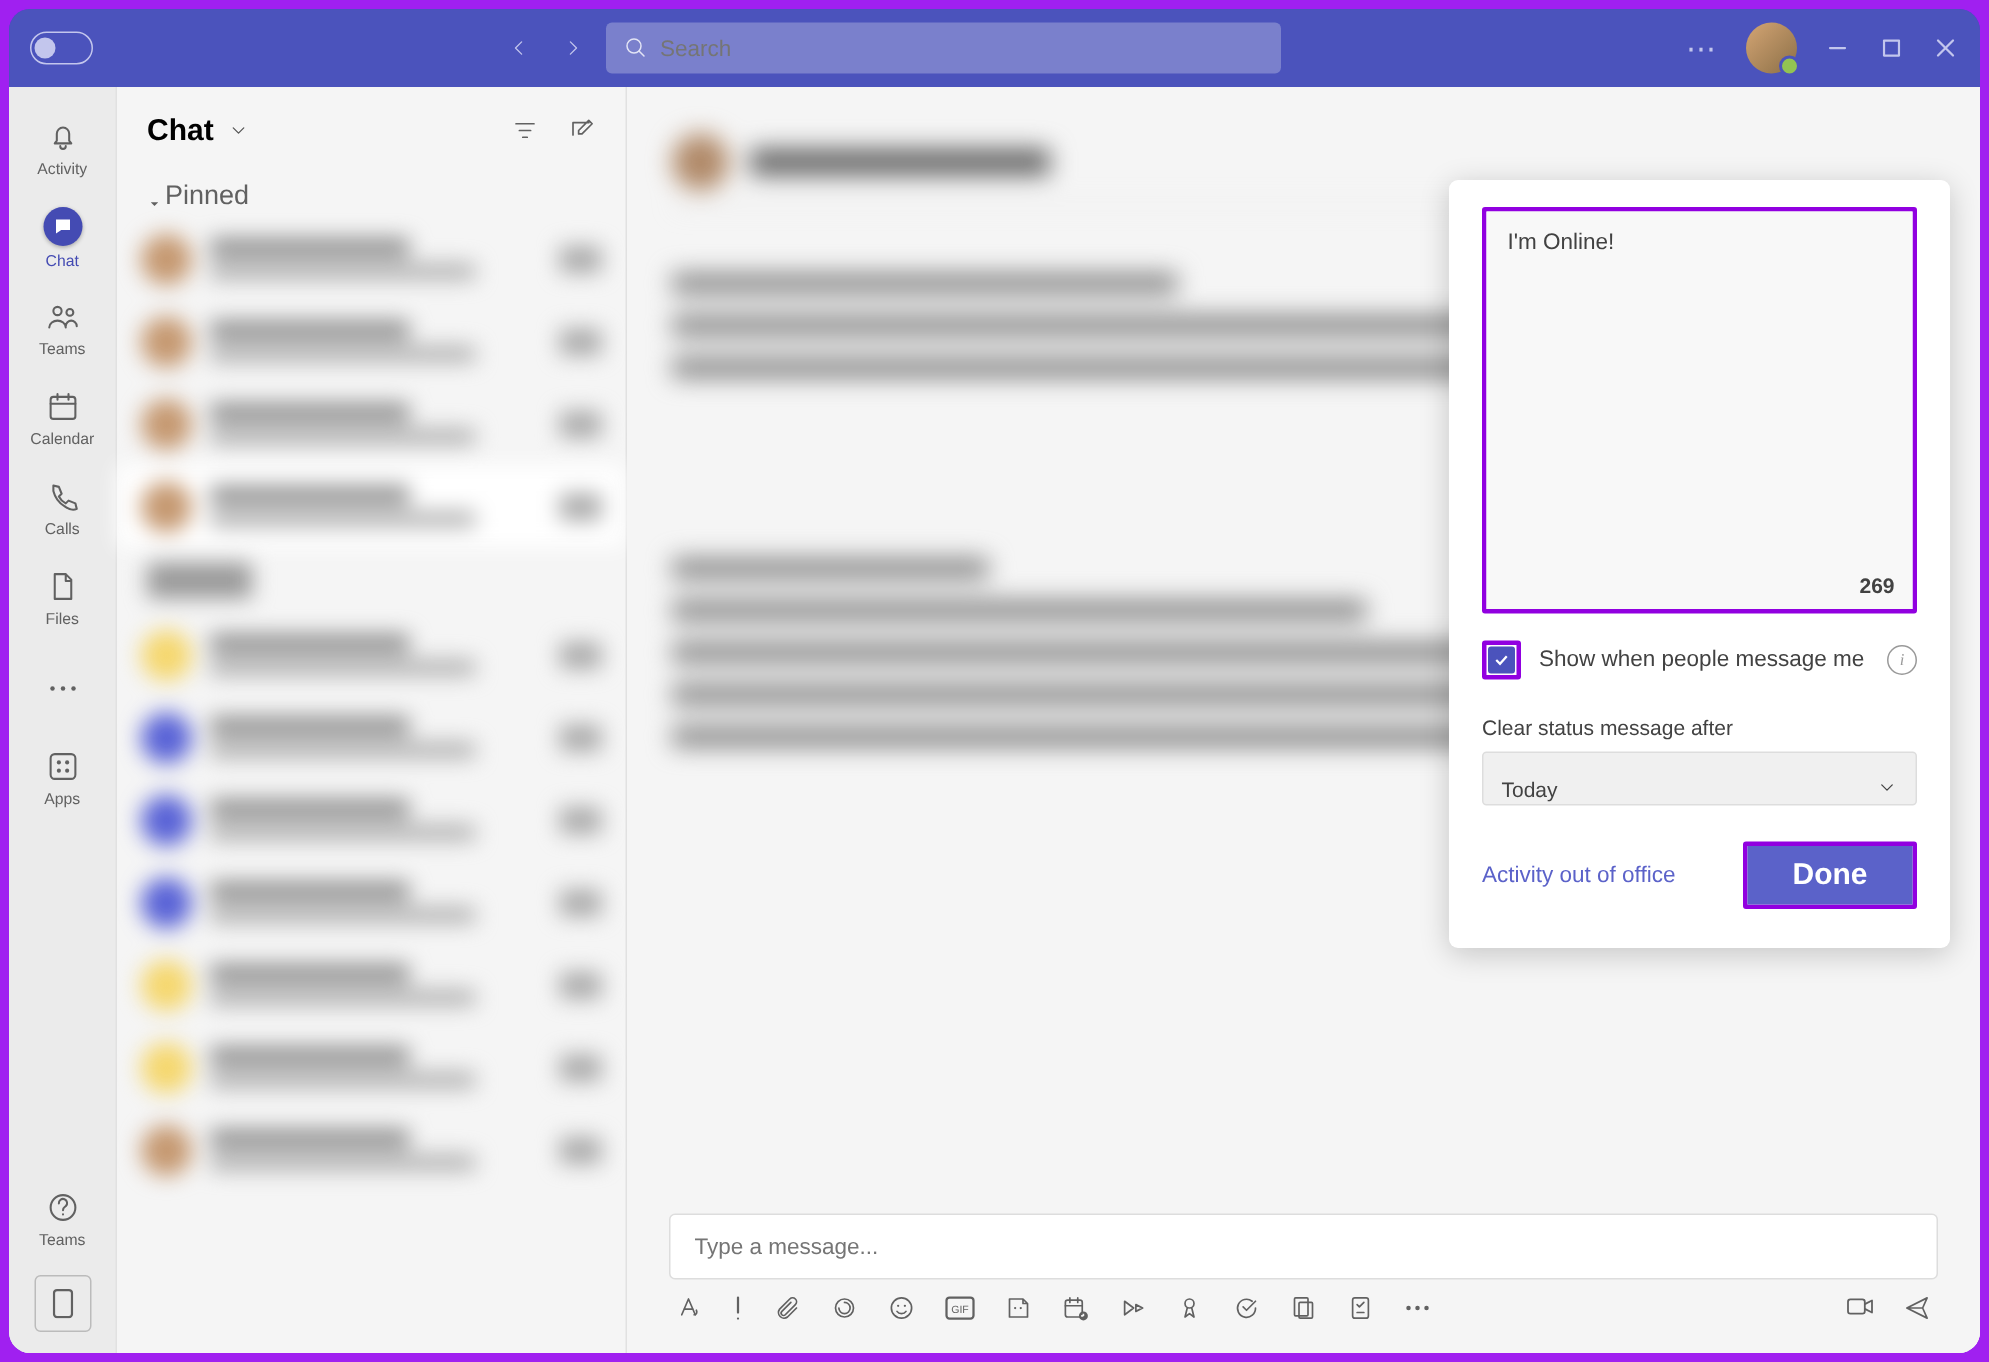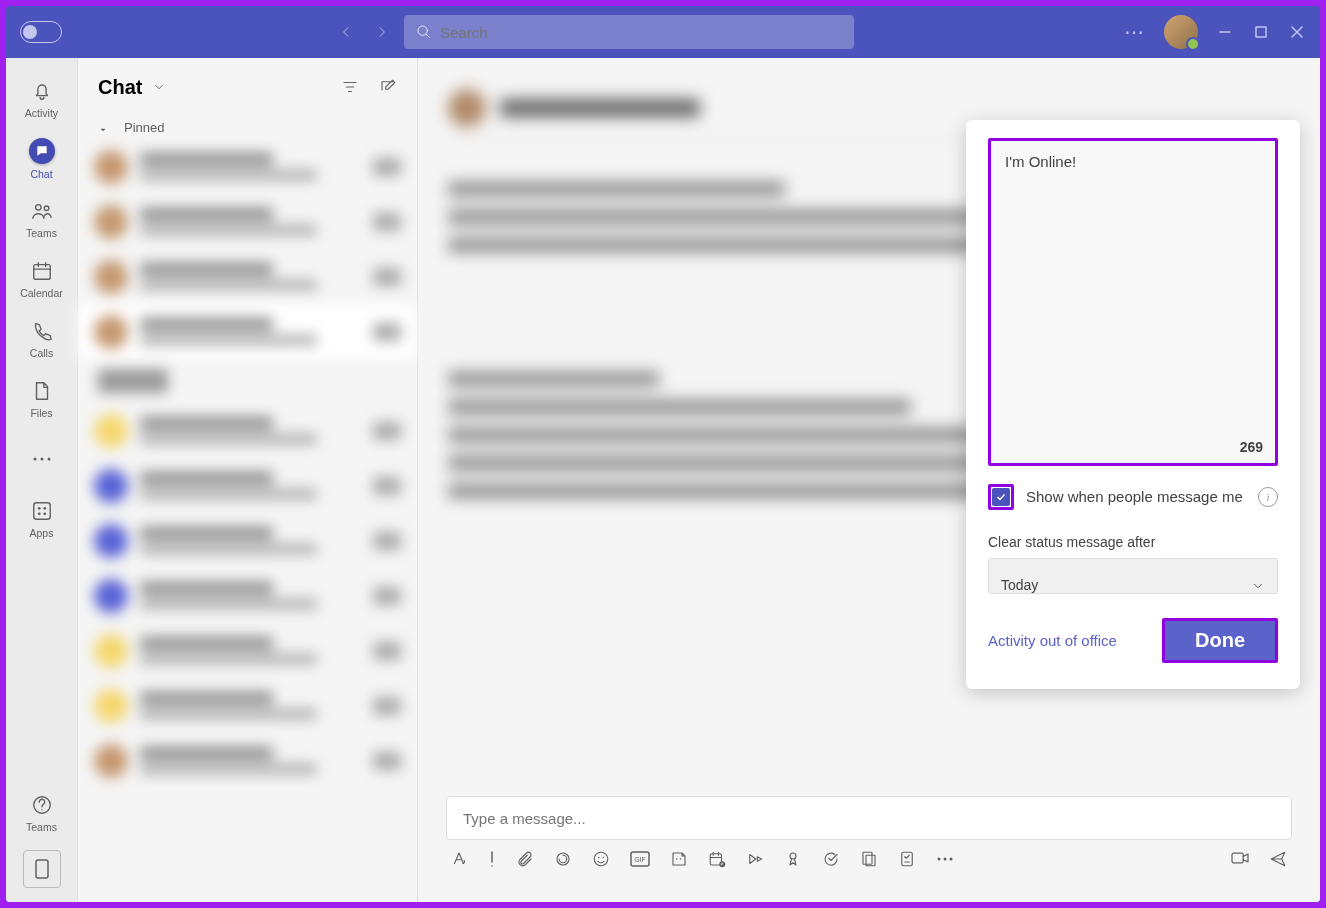--- a/index.html
+++ b/index.html
@@ -1,17 +1,17 @@
 <!DOCTYPE html>
 <html><head>
 <meta charset="utf-8">
 <style>
   * { box-sizing: border-box; margin: 0; padding: 0; font-family: 'Segoe UI', sans-serif; }
   body { width: 1326px; height: 908px; background: #a020f0; padding: 6px; overflow: hidden; }
-  .app { width: 100%; height: 100%; background: #6d28d9; display: flex; flex-direction: column; border-radius: 4px; overflow: hidden; }
+  .app { width: 100%; height: 100%; background: #6d28d9; display: flex; flex-direction: column; border-radius: 14px; overflow: hidden; }
 
   
   .titlebar { height: 52px; background: #4b53bc; display: flex; align-items: center; padding: 0 14px; gap: 8px; }
   .toggle { width: 42px; height: 22px; border: 1.5px solid #c3c6ed; border-radius: 12px; display: flex; align-items: center; padding: 2px; }
   .toggle-knob { width: 14px; height: 14px; background: #c3c6ed; border-radius: 50%; }
   .spacer { flex: 1; }
   .nav-arrow { width: 28px; height: 28px; display:flex;align-items:center;justify-content:center; color:#c3c6ed; cursor:pointer;}
   .search { width: 450px; height: 34px; background: #7a80cc; border-radius: 4px; display: flex; align-items: center; padding: 0 12px; color: #e3e4f5; gap: 8px; }
   .search input { background: transparent; border: none; outline: none; color: #e3e4f5; font-size: 15px; flex:1; }
   .titlebar-right { display:flex; align-items:center; gap:18px; color:#c3c6ed; }
@@ -33,21 +33,21 @@
   .rail-spacer{flex:1;}
   .rail-bottom{display:flex;flex-direction:column;align-items:center;gap:8px;padding-bottom:14px;}
   .rail-box{width:38px;height:38px;border:1px solid #bbb;border-radius:4px;display:flex;align-items:center;justify-content:center;color:#616161;}
 
   
   .chatlist { width:340px; background:#f5f5f5; border-right:1px solid #e1e1e1; display:flex;flex-direction:column;}
   .chatlist-header{height:58px;display:flex;align-items:center;padding:0 20px;gap:10px;}
   .chatlist-title{font-size:20px;font-weight:700;}
   .chev{color:#555;}
   .chatlist-actions{margin-left:auto;display:flex;gap:20px;color:#616161;}
-  .section-label{padding:4px 20px;font-size:13px;color:#616161;display:flex;align-items:flex-end;gap:16px;}
+  .section-label{padding:4px 20px;font-size:18px;color:#616161;display:flex;align-items:flex-end;gap:2px;}
   .chat-items{flex:1;overflow:hidden;filter:blur(7px);}
   .ci{height:55px;padding:0 16px;display:flex;align-items:center;gap:12px;}
   .ci .av{width:34px;height:34px;border-radius:50%;background:#c59870;}
   .ci .av.blue{background:#5862d6;}
   .ci .av.yel{background:#f5d76e;}
   .ci .txt{flex:1;}
   .ci .ln1{height:12px;width:60%;background:#888;border-radius:3px;margin-bottom:5px;}
   .ci .ln2{height:10px;width:80%;background:#aaa;border-radius:3px;}
   .ci .meta{width:28px;height:18px;background:#aaa;border-radius:3px;}
   .ci.sel{background:#fff;}
@@ -56,39 +56,39 @@
   
   .main { flex:1; position:relative; background:#f5f5f5; overflow:hidden;}
   .main-blur{position:absolute;inset:0;filter:blur(8px);padding:20px 30px;}
   .hdr{display:flex;align-items:center;gap:14px;height:60px;border-bottom:1px solid #ddd;}
   .hdr .hav{width:38px;height:38px;border-radius:50%;background:#b08968;}
   .hdr .hname{width:200px;height:18px;background:#666;border-radius:3px;}
   .msg-area{padding-top:30px;}
   .mln{height:14px;background:#888;border-radius:3px;margin:14px 0;}
   
   
-  .compose-wrap{position:absolute;bottom:16px;left:0;right:0;padding:18px 28px;background:#f5f5f5;}
+  .compose-wrap{position:absolute;bottom:3px;left:0;right:0;padding:18px 28px;background:#f5f5f5;}
   .compose{height:44px;background:#fff;border:1px solid #ddd;border-radius:4px;display:flex;align-items:center;padding:0 16px;margin-bottom:10px;}
   .compose input{border:none;outline:none;font-size:15px;color:#616161;flex:1;}
   .compose-icons{display:flex;align-items:center;gap:20px;color:#616161;padding:0 4px;}
   .compose-icons .right{margin-left:auto;display:flex;gap:18px;}
 
   
   .panel{position:absolute;top:62px;right:20px;width:334px;background:#fff;border-radius:6px;box-shadow:0 4px 20px rgba(0,0,0,.2);padding:18px 22px 26px;z-index:10;}
   .panel-back{display:flex;align-items:center;gap:10px;color:#424242;font-size:15px;cursor:pointer;margin-bottom:18px;}
-  .status-box{border:3px solid #9100e0;border-radius:2px;position:relative;margin-bottom:18px;height:328px;}
+  .status-box{border:3px solid #9100e0;border-radius:2px;position:relative;margin-bottom:18px;height:271px;}
   .status-text{width:100%;height:100%;border:none;outline:none;padding:12px 14px;font-size:15px;color:#424242;resize:none;background:#f8f8f8;}
   .counter{position:absolute;bottom:8px;right:12px;font-size:14px;color:#424242;font-weight:bold;}
   .show-row{display:flex;align-items:center;gap:12px;margin-bottom:24px;}
   .cb-wrap{border:3px solid #9100e0;border-radius:2px;padding:1px;}
   .cb{width:18px;height:18px;background:#4b53bc;border-radius:2px;display:flex;align-items:center;justify-content:center;color:#fff;}
   .show-label{flex:1;font-size:15px;color:#424242;line-height:1.35;}
   .info{width:20px;height:20px;border:1.5px solid #999;border-radius:50%;display:flex;align-items:center;justify-content:center;font-size:11px;color:#999;font-style:italic;font-family:serif;}
   .clear-label{font-size:14px;color:#424242;margin-bottom:8px;}
-  .dropdown{height:36px;background:#f0f0f0;border:1px solid #ddd;border-radius:3px;display:flex;align-items:flex-end;justify-content:space-between;padding:0 12px;font-size:14px;color:#424242;margin-bottom:24px;cursor:pointer;}
+  .dropdown{height:36px;background:#f0f0f0;border:1px solid #ddd;border-radius:3px;display:flex;align-items:flex-start;justify-content:space-between;padding:16px 12px;font-size:14px;color:#424242;margin-bottom:24px;cursor:pointer;}
   .panel-actions{display:flex;align-items:center;justify-content:space-between;}
   .schedule-link{color:#5b62c9;font-size:15px;cursor:pointer;}
   .done-btn{border:3px solid #9100e0;border-radius:2px;}
   .done-inner{background:#5b62c9;color:#fff;padding:8px 30px;font-size:20px;font-weight:700;border:none;cursor:pointer;}
   
   svg{display:block;}
   .stroke{stroke:currentColor;fill:none;stroke-width:1.5;stroke-linecap:round;stroke-linejoin:round;}
   .fill{fill:currentColor;}
 </style>
 </head>

